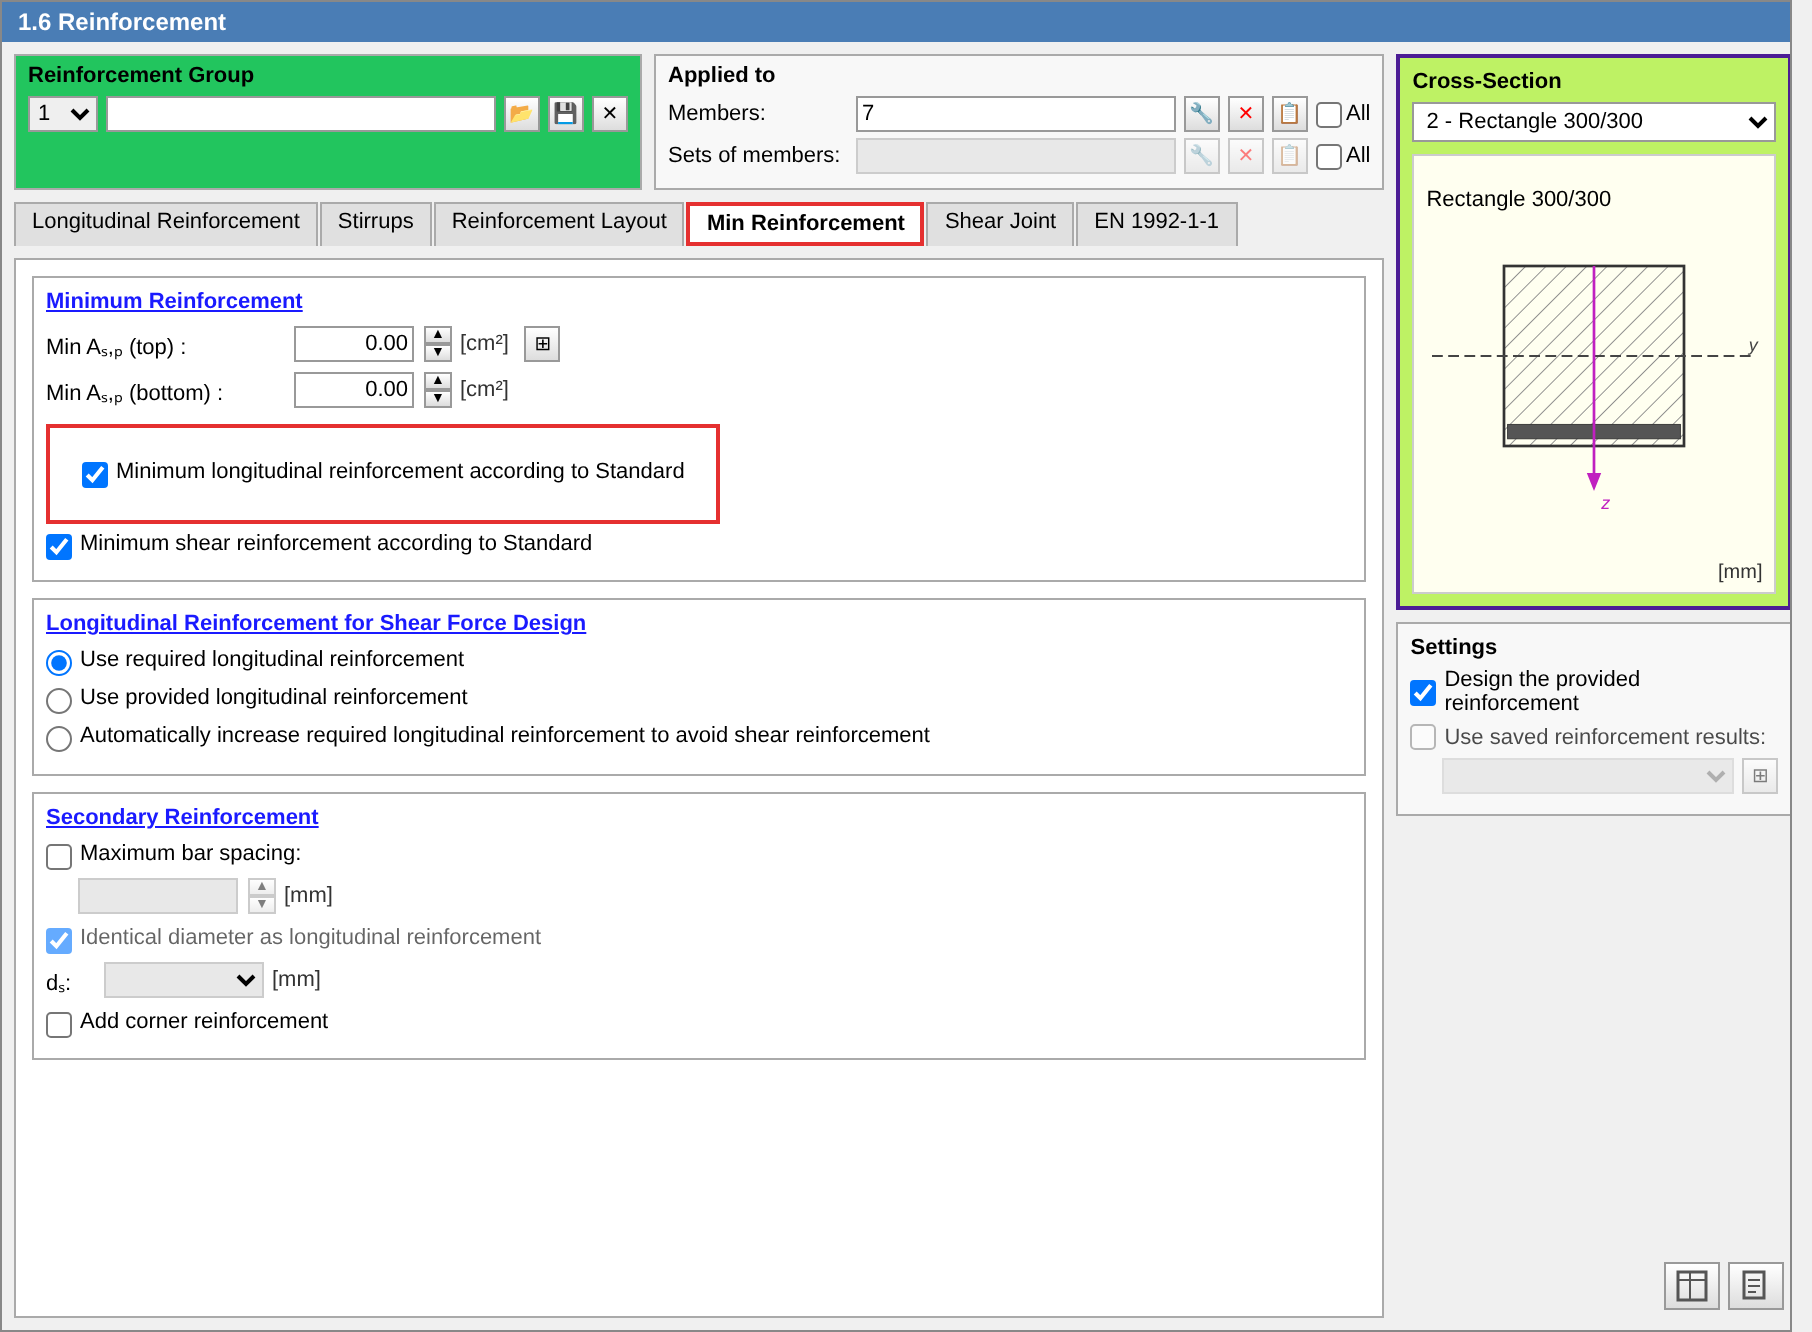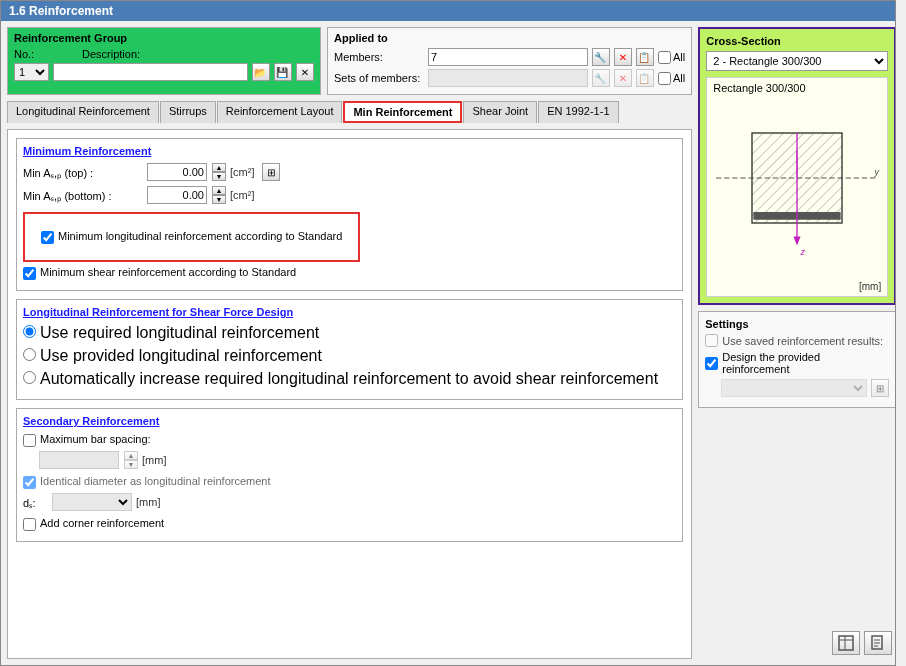--- a/index.html
+++ b/index.html
@@ -51,28 +51,28 @@
     .checkbox-row { display: flex; align-items: flex-start; gap: 4px; margin-bottom: 4px; }
     .checkbox-row input[type="checkbox"] { margin-top: 1px; flex-shrink: 0; }
     .checkbox-row label { font-size: 11px; }
 
     .outlined-box { border: 2px solid #e53030; padding: 16px; margin-bottom: 4px; display: inline-flex; align-items: flex-start; gap: 4px; }
     .outlined-box input[type="checkbox"] { flex-shrink: 0; margin-top: 1px; }
     .outlined-box label { font-size: 11px; }
 
     .radio-row { display: flex; align-items: flex-start; gap: 4px; margin-bottom: 5px; }
     .radio-row input[type="radio"] { flex-shrink: 0; margin-top: 1px; }
-    .radio-row label { font-size: 16px; }
+    .radio-row label { font-size: 11px; }
 
     
     .cross-section-panel { border: 2px solid #4c1d95; background: #bef264; padding: 6px; flex-shrink: 0; }
     .cross-section-title { font-size: 11px; font-weight: bold; margin-bottom: 4px; }
     .cs-dropdown { width: 100%; height: 20px; font-size: 11px; border: 1px solid #999; background: white; padding: 0 2px; margin-bottom: 6px; }
     .cs-diagram { background: #fffff0; border: 1px solid #ccc; height: 220px; position: relative; display: flex; align-items: center; justify-content: center; }
-    .cs-diagram-label { font-size: 11px; position: absolute; top: 4px; left: 6px; }
+    .cs-diagram-label { font-size: 11px; position: absolute; top: 16px; left: 6px; }
     .mm-label { font-size: 10px; position: absolute; bottom: 4px; right: 6px; color: #333; }
 
     
     .settings-panel { border: 1px solid #aaa; background: #f8f8f8; padding: 6px; flex-shrink: 0; }
     .settings-title { font-size: 11px; font-weight: bold; margin-bottom: 4px; }
 
     .settings-row { display: flex; align-items: center; gap: 4px; margin-bottom: 4px; }
     .settings-row input[type="checkbox"] { }
     .settings-row label { font-size: 11px; }
     .settings-dropdown { flex: 1; height: 18px; font-size: 11px; border: 1px solid #ccc; background: #e0e0e0; }
@@ -94,25 +94,20 @@
     <span>1.6 Reinforcement</span>
   </div>
   <div class="content-area">
 
     <div class="left-panel">
 
       <div class="top-row">
 
         <div class="reinforcement-group">
           <div class="section-label">Reinforcement Group</div>
-          <div class="form-row">
-            <span class="form-label">No.:</span>
-            <span style="width:30px;"></span>
-            <span class="form-label">Description:</span>
-          </div>
           <div class="form-row">
             <select style="width:35px; height:18px; font-size:11px; border:1px solid #999;">
               <option>1</option>
             </select>
             <input type="text" class="desc-input" value="" style="">
             <button class="icon-btn">📂</button>
             <button class="icon-btn">💾</button>
             <button class="icon-btn">✕</button>
           </div>
         </div>
@@ -278,26 +273,26 @@
             <line x1="100" y1="90" x2="100" y2="60" stroke="#c020c0" stroke-width="1"></line>
           </svg>
           <span class="mm-label">[mm]</span>
         </div>
       </div>
 
       <div class="settings-panel">
         <div class="settings-title">Settings</div>
 
         <div class="settings-row">
+          <input type="checkbox" checked="" style="">
+          <label>Design the provided reinforcement</label>
+        </div>
+        <div class="settings-row">
           <input type="checkbox" style="opacity: 0.5;">
           <label style="opacity:0.7;">Use saved reinforcement results:</label>
-        </div>
-        <div class="settings-row">
-          <input type="checkbox" checked="" style="">
-          <label>Design the provided reinforcement</label>
         </div>
         <div class="settings-row" style="margin-left:16px;">
           <select class="settings-dropdown" disabled="" style="opacity:0.6;">
           </select>
           <button class="icon-btn" style="opacity:0.5;">⊞</button>
         </div>
       </div>
 
       <div style="flex:1;"></div>
       <div class="bottom-buttons">

